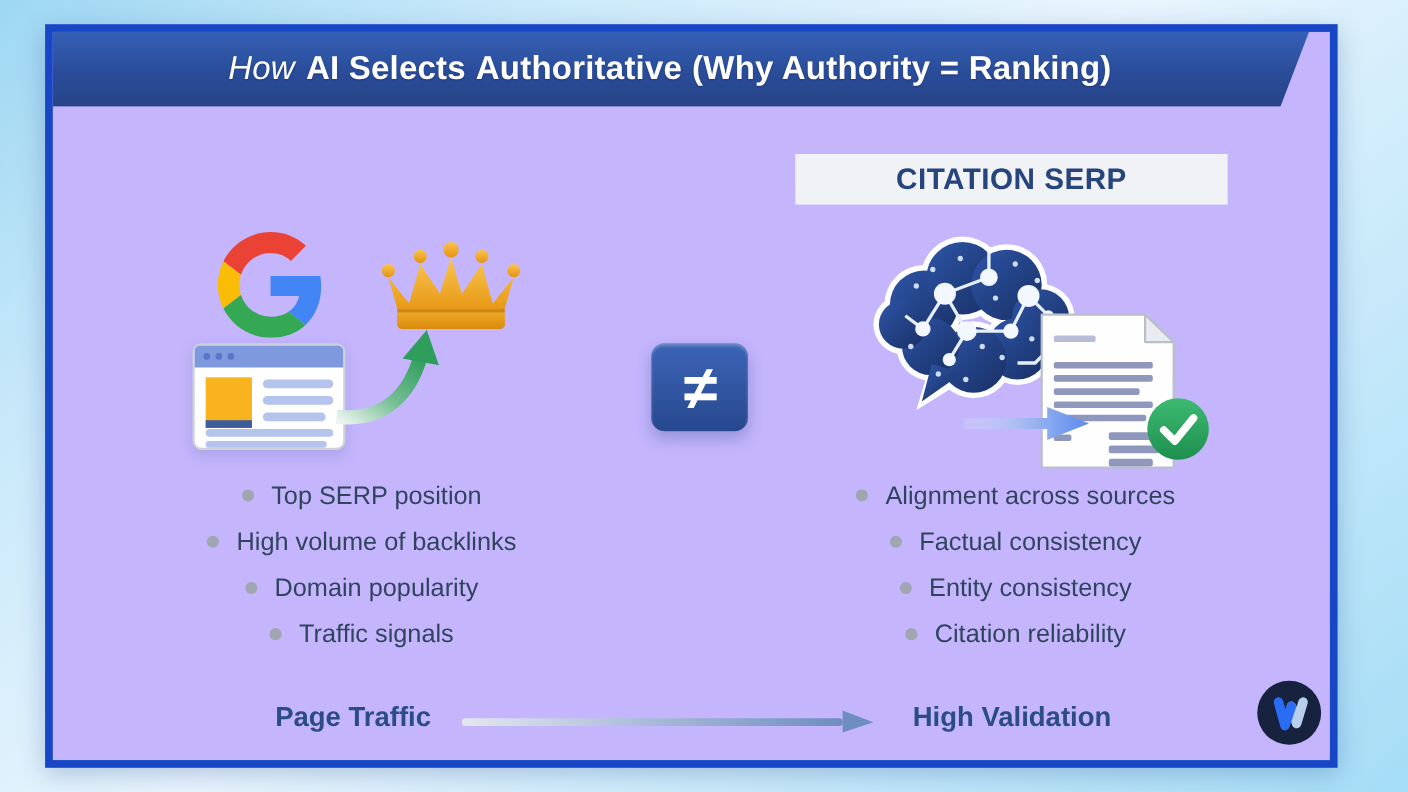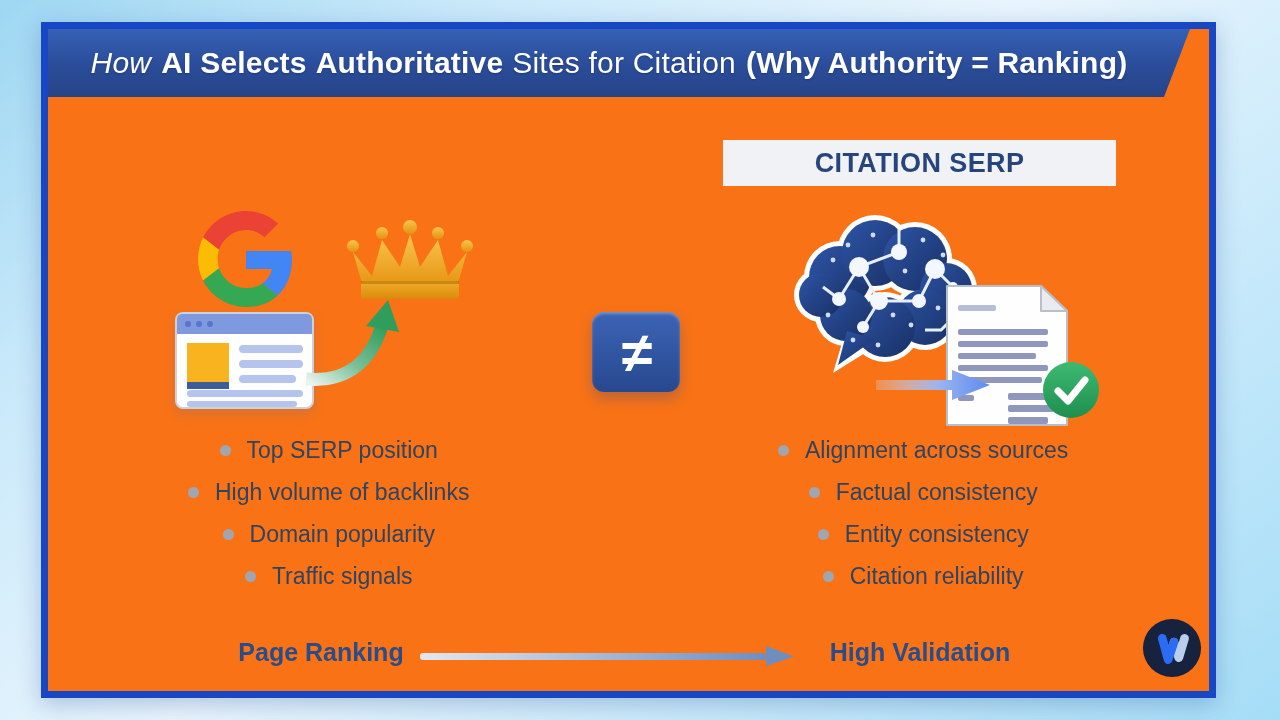--- a/index.html
+++ b/index.html
@@ -4,21 +4,21 @@
 <style>
   * { margin:0; padding:0; box-sizing:border-box; }
   html,body { width:1280px; height:720px; overflow:hidden; }
   body {
     font-family:"Liberation Sans", sans-serif;
     background:linear-gradient(140deg,#9ed7f2 0%,#c9e9fa 22%,#e9f5fd 48%,#c4e8fa 76%,#a5ddf6 100%);
     position:relative;
   }
   .card {
     position:absolute; left:41px; top:22px; width:1175px; height:676px;
-    background:#f97316; border:7px solid #1847c5;
+    background:#c4b5fd; border:7px solid #1847c5;
     box-shadow:0 6px 22px rgba(30,64,140,.28);
   }
   .inner { position:absolute; inset:0; }
 
   
   .banner {
     position:absolute; left:0; top:0; width:1142px; height:68px;
     background:linear-gradient(180deg,#3560b5 0%,#2a4c99 55%,#264487 100%);
     clip-path:polygon(0 0,100% 0,calc(100% - 26px) 100%,0 100%);
     display:flex; align-items:center; justify-content:center;
@@ -92,21 +92,20 @@
 </head>
 <body>
 
 <div class="card">
   <div class="inner">
 
     <div class="banner">
       <span class="t t-italic">How</span>
       <span class="t t-xbold">AI Selects</span>
       <span class="t t-bold">Authoritative</span>
-      <span class="t t-reg">Sites for Citation</span>
       <span class="t t-paren">(Why Authority = Ranking)</span>
     </div>
 
     <div class="col-header right">CITATION SERP</div>
 
     <svg class="abs google-g" viewBox="0 0 48 48">
       <path fill="#EA4335" d="M24 9.5c3.54 0 6.71 1.22 9.21 3.6l6.85-6.85C35.9 2.38 30.47 0 24 0 14.62 0 6.51 5.38 2.56 13.22l7.98 6.19C12.43 13.72 17.74 9.5 24 9.5z"></path>
       <path fill="#4285F4" d="M46.98 24.55c0-1.57-.15-3.09-.38-4.55H24v9.02h12.94c-.58 2.96-2.26 5.48-4.78 7.18l7.73 6c4.51-4.18 7.09-10.36 7.09-17.65z"></path>
       <path fill="#FBBC05" d="M10.53 28.59c-.48-1.45-.76-2.99-.76-4.59s.27-3.14.76-4.59l-7.98-6.19C.92 16.46 0 20.12 0 24c0 3.88.92 7.54 2.56 10.78l7.97-6.19z"></path>
       <path fill="#34A853" d="M24 48c6.48 0 11.93-2.13 15.89-5.81l-7.73-6c-2.15 1.45-4.92 2.3-8.16 2.3-6.26 0-11.57-4.22-13.47-9.91l-7.98 6.19C6.51 42.62 14.62 48 24 48z"></path>
@@ -298,21 +297,21 @@
       <li>
           <span class="dot"></span>
           <span class="btxt">Entity consistency</span>
         </li>
       <li>
           <span class="dot"></span>
           <span class="btxt">Citation reliability</span>
         </li>
     </ul>
 
-    <div class="flow-label left">Page Ranking</div>
+    <div class="flow-label left">Page Traffic</div>
     <svg class="abs flow-arrow" viewBox="0 0 375 22">
       <defs>
         <linearGradient id="flowg" x1="0" y1="0" x2="1" y2="0">
           <stop offset="0" stop-color="#e3e7ef"></stop>
             <stop offset="1" stop-color="#6e8dc1"></stop>
         </linearGradient>
       </defs>
       <rect x="0" y="8" width="346" height="7" rx="3" fill="url(#flowg)"></rect>
       <path d="M346,1 L374,11.5 L346,21 Z" fill="#6e8dc1"></path>
     </svg>

